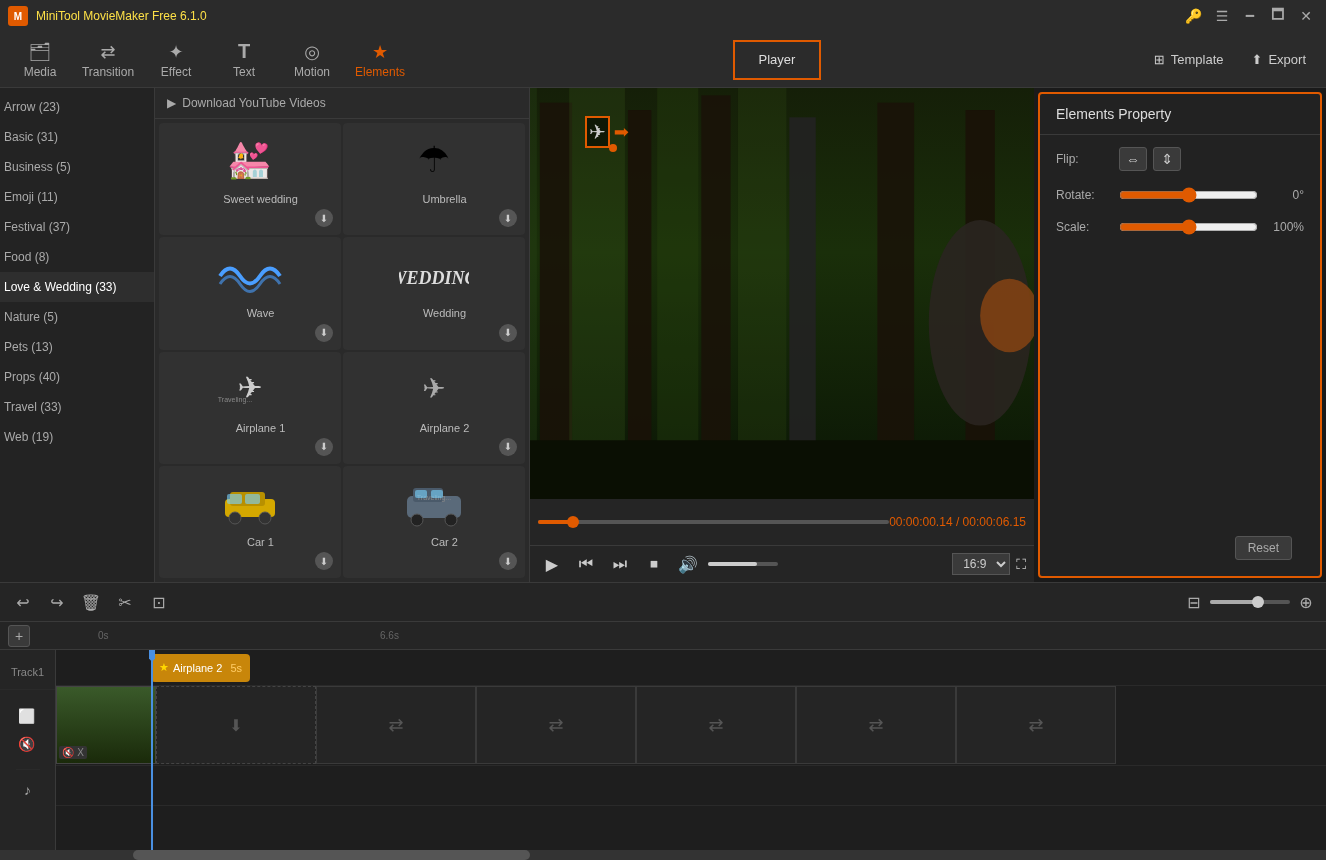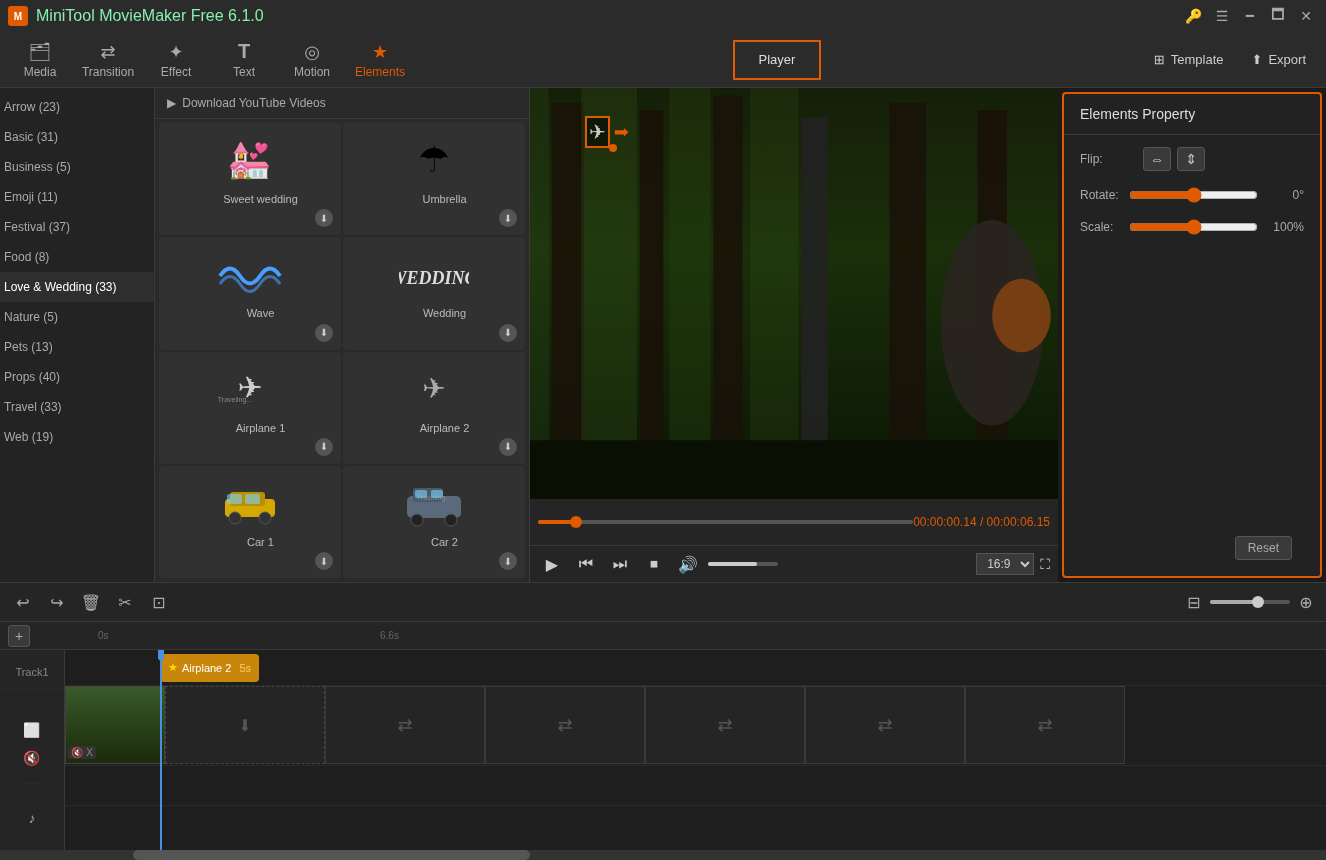--- a/index.html
+++ b/index.html
@@ -1,21 +1,21 @@
 <!DOCTYPE html>
 <html><head>
   <meta charset="utf-8">
   <style>
     * { box-sizing: border-box; margin: 0; padding: 0; }
     body { background: #1a1a1a; color: #ccc; font-family: 'Segoe UI', sans-serif; font-size: 12px; width: 1326px; height: 860px; overflow: hidden; display: flex; flex-direction: column; }
 
     
     .titlebar { background: #2b2b2b; height: 32px; display: flex; align-items: center; padding: 0 8px; gap: 8px; flex-shrink: 0; }
     .titlebar-logo { width: 20px; height: 20px; background: #e05a00; border-radius: 3px; display: flex; align-items: center; justify-content: center; font-size: 10px; color: white; font-weight: bold; }
-    .titlebar-title { font-size: 16px; color: #86efac; flex: 1; }
+    .titlebar-title { font-size: 12px; color: #fde047; flex: 1; }
     .titlebar-controls { display: flex; gap: 4px; }
     .titlebar-btn { width: 24px; height: 24px; background: transparent; border: none; color: #aaa; cursor: pointer; display: flex; align-items: center; justify-content: center; font-size: 14px; }
 
     
     .toolbar { background: #2b2b2b; height: 56px; display: flex; align-items: center; padding: 0 8px; gap: 4px; flex-shrink: 0; border-bottom: 1px solid #3a3a3a; }
     .tool-item { display: flex; flex-direction: column; align-items: center; justify-content: center; width: 64px; height: 48px; cursor: pointer; border-radius: 4px; gap: 2px; color: #aaa; }
     .tool-item.active { color: #e05a00; }
     .tool-item .tool-icon { font-size: 18px; }
     .tool-item .tool-label { font-size: 12px; }
     .toolbar-spacer { flex: 1; }
@@ -53,21 +53,21 @@
     .time-display { color: #e05a00; font-size: 12px; white-space: nowrap; }
     .player-controls { padding: 4px 8px; display: flex; align-items: center; gap: 6px; background: #252525; border-top: 1px solid #3a3a3a; }
     .ctrl-btn { background: transparent; border: none; color: #ccc; cursor: pointer; font-size: 16px; width: 28px; height: 28px; display: flex; align-items: center; justify-content: center; }
     .volume-slider { width: 70px; height: 4px; background: #555; border-radius: 2px; }
     .volume-fill { width: 70%; height: 100%; background: #ccc; border-radius: 2px; }
     .aspect-select { background: #3a3a3a; color: #ccc; border: 1px solid #555; padding: 2px 6px; font-size: 12px; cursor: pointer; }
     .ctrl-spacer { flex: 1; }
     .fullscreen-btn { background: transparent; border: none; color: #ccc; cursor: pointer; font-size: 14px; }
 
     
-    .right-panel { width: 260px; background: #222; border: 2px solid #e05a00; border-radius: 4px; margin: 4px; display: flex; flex-direction: column; flex-shrink: 0; }
+    .right-panel { width: 284px; background: #222; border: 2px solid #e05a00; border-radius: 4px; margin: 4px; display: flex; flex-direction: column; flex-shrink: 0; }
     .right-panel-title { padding: 12px 16px; font-size: 14px; color: #ddd; border-bottom: 1px solid #3a3a3a; }
     .property-section { padding: 12px 16px; display: flex; flex-direction: column; gap: 16px; }
     .property-row { display: flex; align-items: center; gap: 8px; }
     .property-label { width: 55px; color: #aaa; font-size: 12px; }
     .property-controls { display: flex; align-items: center; gap: 6px; flex: 1; }
     .flip-btn { background: #3a3a3a; border: 1px solid #555; color: #ccc; width: 28px; height: 24px; cursor: pointer; display: flex; align-items: center; justify-content: center; font-size: 14px; border-radius: 3px; }
     .rotate-slider { flex: 1; accent-color: #e05a00; }
     .property-value { width: 40px; text-align: right; color: #aaa; font-size: 12px; }
     .reset-btn { margin: 8px 16px; background: #3a3a3a; border: 1px solid #555; color: #aaa; padding: 4px 12px; cursor: pointer; font-size: 12px; border-radius: 3px; align-self: flex-end; }
 
@@ -79,21 +79,21 @@
     .zoom-btn { background: transparent; border: none; color: #aaa; cursor: pointer; font-size: 16px; width: 24px; height: 24px; display: flex; align-items: center; justify-content: center; }
     .zoom-slider { width: 80px; height: 4px; background: #555; border-radius: 2px; position: relative; }
     .zoom-fill { width: 60%; height: 100%; background: #aaa; border-radius: 2px; }
     .zoom-thumb { position: absolute; left: 60%; top: 50%; transform: translate(-50%, -50%); width: 12px; height: 12px; background: #ccc; border-radius: 50%; }
 
     
     .timeline { flex-shrink: 0; background: #1e1e1e; display: flex; flex-direction: column; }
     .timeline-ruler { height: 28px; background: #252525; display: flex; align-items: center; padding: 0 8px; border-bottom: 1px solid #3a3a3a; position: relative; }
     .ruler-mark { position: absolute; font-size: 10px; color: #666; }
     .timeline-content { display: flex; height: 200px; }
-    .track-labels { width: 65px; background: #252525; border-right: 1px solid #3a3a3a; display: flex; flex-direction: column; align-items: center; padding-top: 4px; gap: 14px; flex-shrink: 0; }
+    .track-labels { width: 56px; background: #252525; border-right: 1px solid #3a3a3a; display: flex; flex-direction: column; align-items: center; padding-top: 4px; gap: 0; flex-shrink: 0; }
     .track-label { font-size: 11px; color: #888; padding: 4px; }
     .track-icon-btn { background: transparent; border: none; color: #aaa; cursor: pointer; font-size: 14px; width: 24px; height: 24px; display: flex; align-items: center; justify-content: center; }
     .tracks-area { flex: 1; position: relative; overflow-x: auto; background: #1e1e1e; }
     .track-row { height: 36px; border-bottom: 1px solid #2a2a2a; position: relative; display: flex; align-items: center; }
     .track-element { background: #c8860a; border-radius: 4px; height: 28px; display: flex; align-items: center; padding: 0 8px; gap: 4px; font-size: 11px; color: #fff; position: absolute; left: 95px; cursor: pointer; white-space: nowrap; }
     .track-star { color: #ffd700; }
     .video-track { height: 80px; border-bottom: 1px solid #2a2a2a; position: relative; display: flex; }
     .video-thumb { width: 100px; height: 78px; background: linear-gradient(135deg, #2d5a2d, #1a3a1a); border: 1px solid #444; display: flex; align-items: flex-end; justify-content: center; overflow: hidden; flex-shrink: 0; position: relative; }
     .video-thumb-inner { width: 100%; height: 100%; background: linear-gradient(to bottom, #3a6a2a 0%, #1a3a1a 100%); }
     .empty-slot { width: 160px; height: 78px; background: #252525; border: 1px dashed #444; display: flex; align-items: center; justify-content: center; color: #555; font-size: 16px; flex-shrink: 0; }

